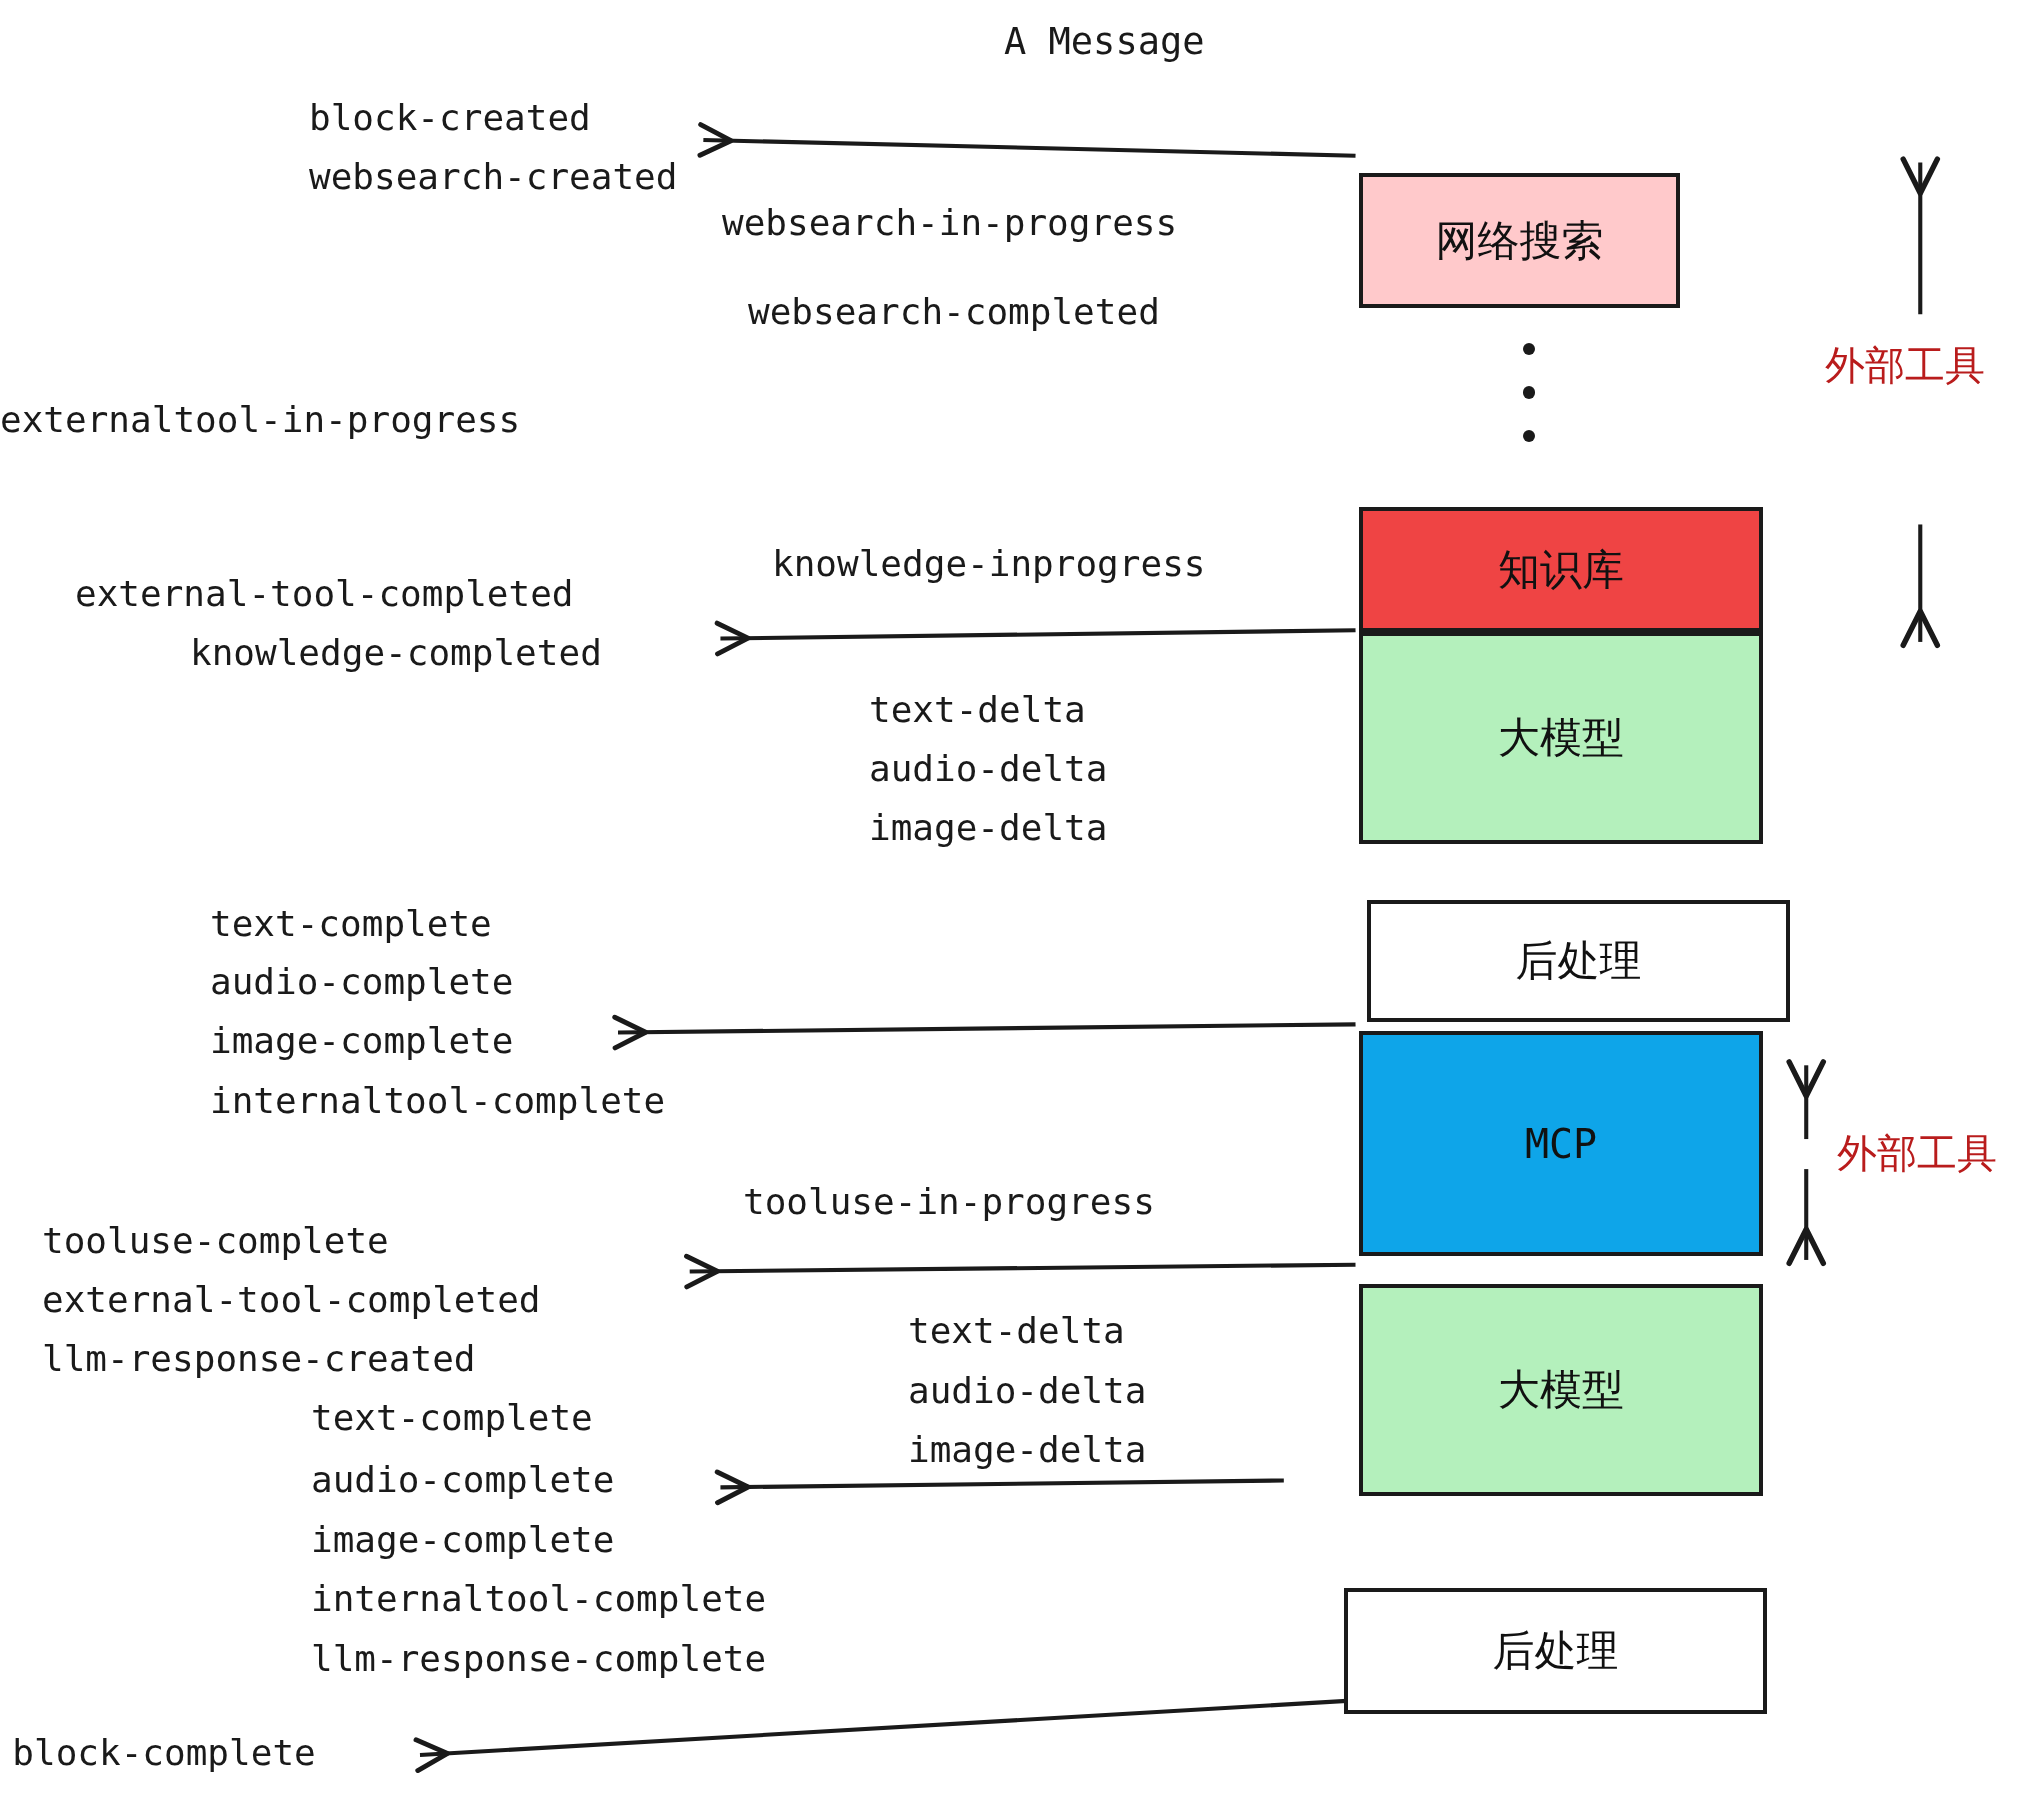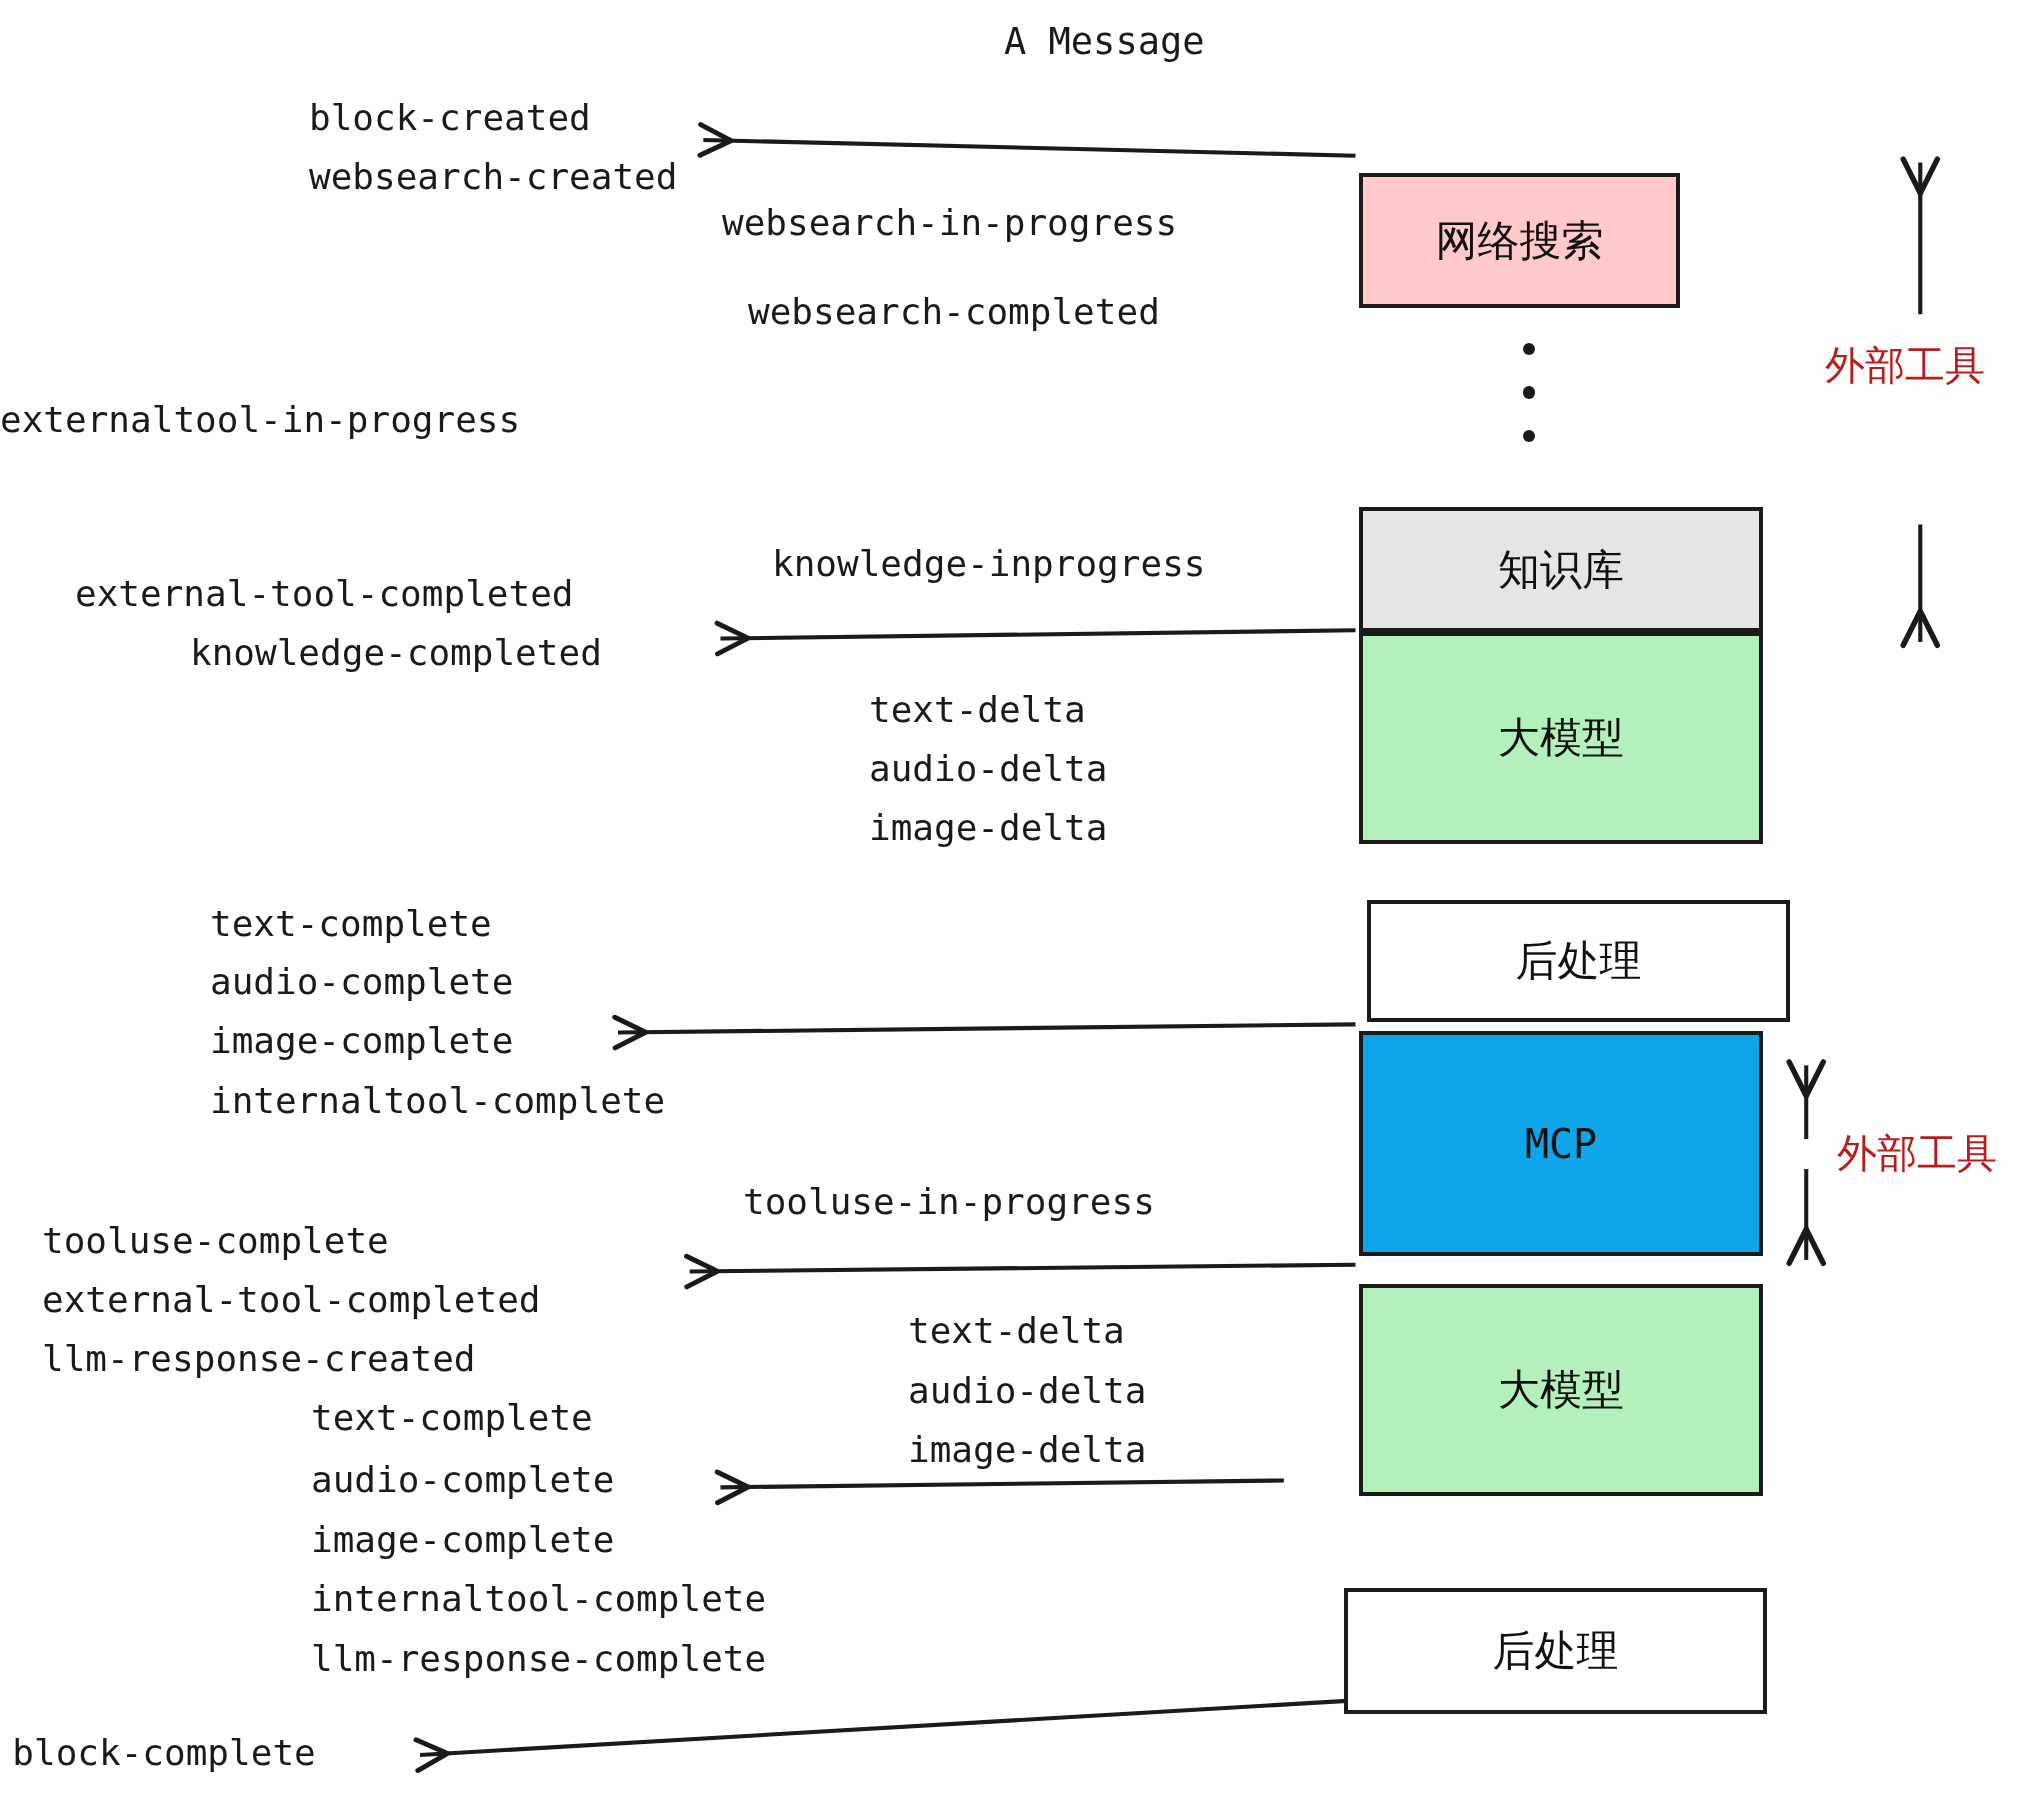--- a/index.html
+++ b/index.html
@@ -122,21 +122,21 @@
   <div class="box" style="left:1359px; top:173px; width:321px; height:135px; background:#FFC9CB;">
     <span class="boxlabel">网络搜索</span>
   </div>
 
   <div class="dots" style="left:1523px; top:343px;">
     <span></span>
       <span></span>
       <span></span>
   </div>
 
-  <div class="box" style="left:1359px; top:507px; width:404px; height:125px; background:#e5e5e5;">
+  <div class="box" style="left:1359px; top:507px; width:404px; height:125px; background:#ef4444;">
     <span class="boxlabel">知识库</span>
   </div>
 
   <div class="box" style="left:1359px; top:632px; width:404px; height:212px; background:#B4F0BC;">
     <span class="boxlabel">大模型</span>
   </div>
 
   <div class="box" style="left:1367px; top:900px; width:423px; height:122px; background:#FFFFFF;">
     <span class="boxlabel">后处理</span>
   </div>

